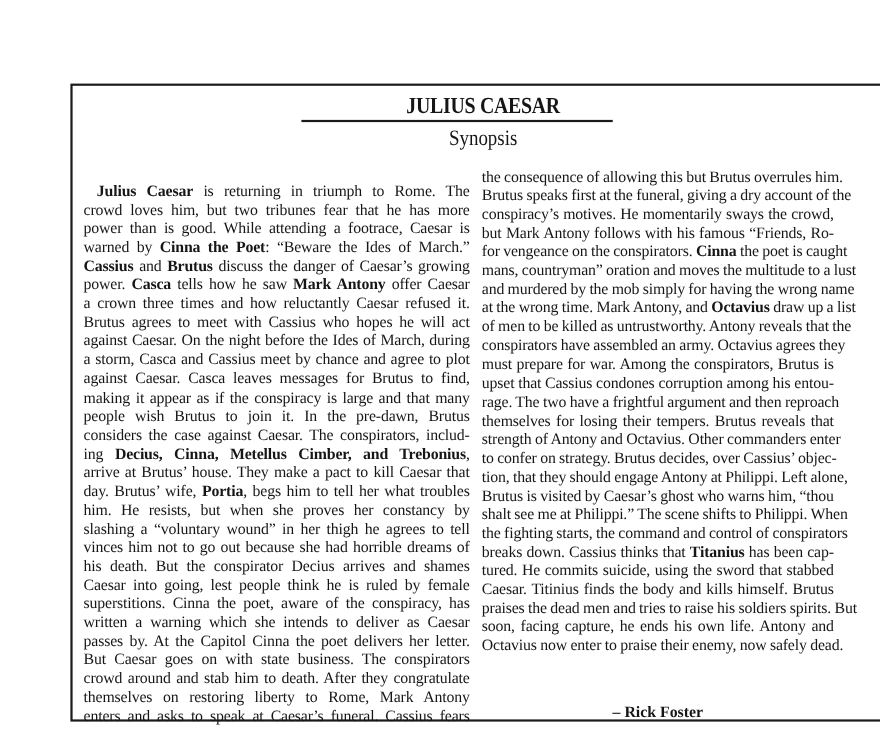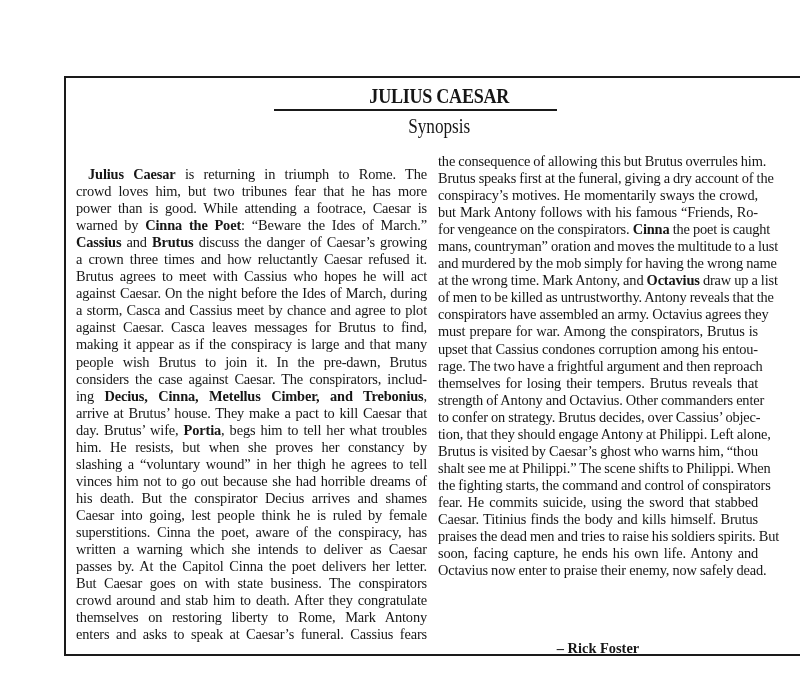--- a/index.html
+++ b/index.html
@@ -103,20 +103,21 @@
   <div class="title">JULIUS CAESAR</div>
   <div class="title-rule"></div>
   <div class="subtitle">Synopsis</div>
 
   <div class="col col-left">
       <span class="line" style="padding-left: 12px; margin-top: 13px;"><b>Julius Caesar</b><span> is returning in triumph to Rome.  The</span></span>
       <span class="line"><span>crowd loves him, but two tribunes fear that he has more</span></span>
       <span class="line"><span>power than is good. While attending a footrace, Caesar is</span></span>
       <span class="line"><span>warned by </span><b>Cinna the Poet</b><span>: “Beware the Ides of March.”</span></span>
       <span class="line"><b>Cassius</b><span> and </span><b>Brutus</b><span> discuss the danger of Caesar’s growing</span></span>
+      <span class="line"><span>power.  </span><b>Casca</b><span> tells how he saw </span><b>Mark Antony</b><span> offer Caesar</span></span>
       <span class="line"><span>a crown three times and how reluctantly Caesar refused it.</span></span>
       <span class="line"><span>Brutus agrees to meet with Cassius who hopes he will act</span></span>
       <span class="line"><span>against Caesar. On the night before the Ides of March, during</span></span>
       <span class="line"><span>a storm, Casca and Cassius meet by chance and agree to plot</span></span>
       <span class="line"><span>against Caesar. Casca leaves messages for Brutus to find,</span></span>
       <span class="line"><span>making it appear as if the conspiracy is large and that many</span></span>
       <span class="line"><span>people wish Brutus to join it.  In the pre-dawn, Brutus</span></span>
       <span class="line"><span>considers the case against Caesar. The conspirators, includ-</span></span>
       <span class="line"><span>ing </span><b>Decius, Cinna, Metellus Cimber, and Trebonius</b><span>,</span></span>
       <span class="line"><span>arrive at Brutus’ house.  They make a pact to kill Caesar that</span></span>
@@ -148,21 +149,22 @@
       <span class="line"><span>must prepare for war.  Among the conspirators, Brutus is</span></span>
       <span class="line"><span>upset that Cassius condones corruption among his entou-</span></span>
       <span class="line"><span>rage.  The two have a frightful argument and then reproach</span></span>
       <span class="line"><span>themselves for losing their tempers.  Brutus reveals that</span></span>
       <span class="line"><span>strength of Antony and Octavius.  Other commanders enter</span></span>
       <span class="line"><span>to confer on strategy.  Brutus decides, over Cassius’ objec-</span></span>
       <span class="line"><span>tion, that they should engage Antony at Philippi.  Left alone,</span></span>
       <span class="line"><span>Brutus is visited by Caesar’s ghost who warns him, “thou</span></span>
       <span class="line"><span>shalt see me at Philippi.”  The scene shifts to Philippi.  When</span></span>
       <span class="line"><span>the fighting starts, the command and control of conspirators</span></span>
-      <span class="line"><span>fear.  He commits suicide, using the sword that stabbed</span></span>
+      <span class="line"><span>breaks down.  Cassius thinks that </span><b>Titanius</b><span> has been cap-</span></span>
+      <span class="line"><span>tured.  He commits suicide, using the sword that stabbed</span></span>
       <span class="line"><span>Caesar.  Titinius finds the body and kills himself.  Brutus</span></span>
       <span class="line"><span>praises the dead men and tries to raise his soldiers spirits.  But</span></span>
       <span class="line"><span>soon, facing capture, he ends his own life.  Antony and</span></span>
       <span class="line last"><span>Octavius now enter to praise their enemy, now safely dead.</span></span>
     </div>
 
   <div class="byline-row">– Rick Foster</div>
 </div>
 
 </body></html>

